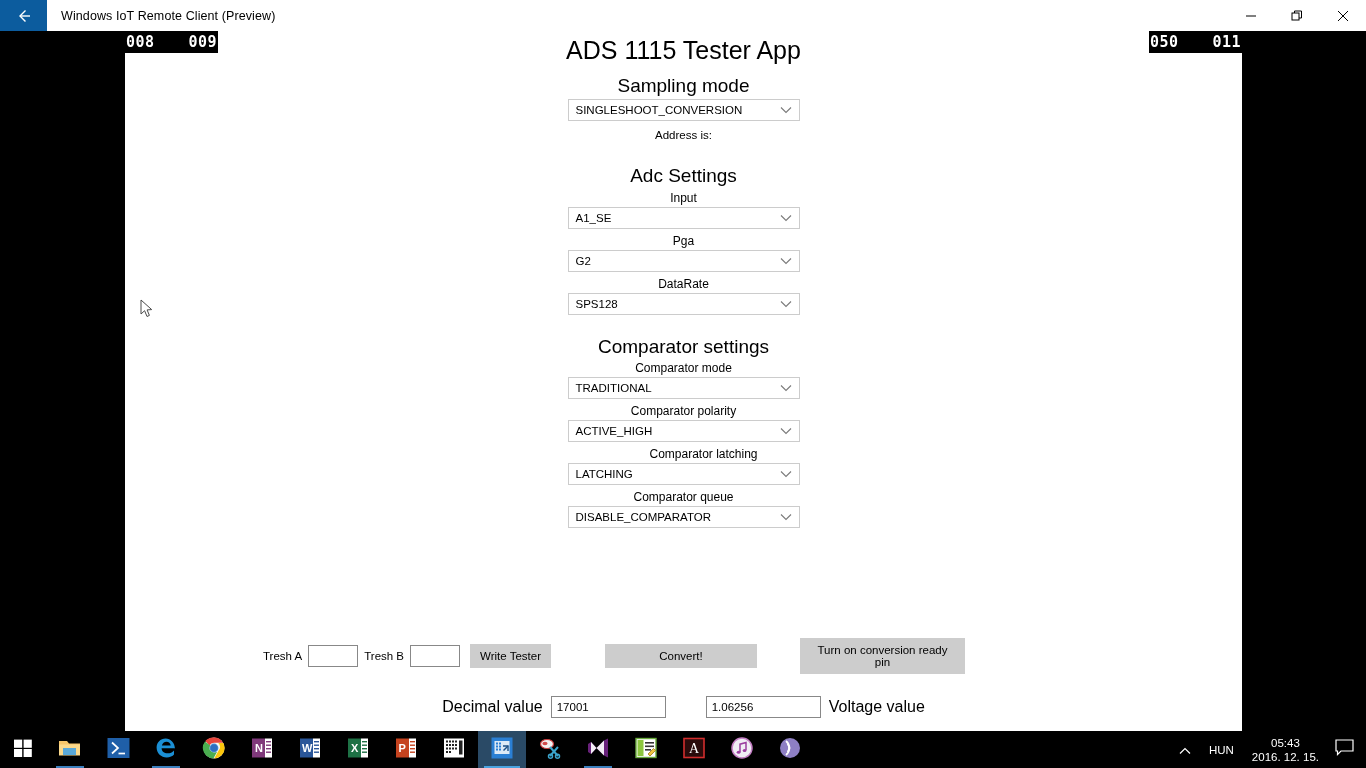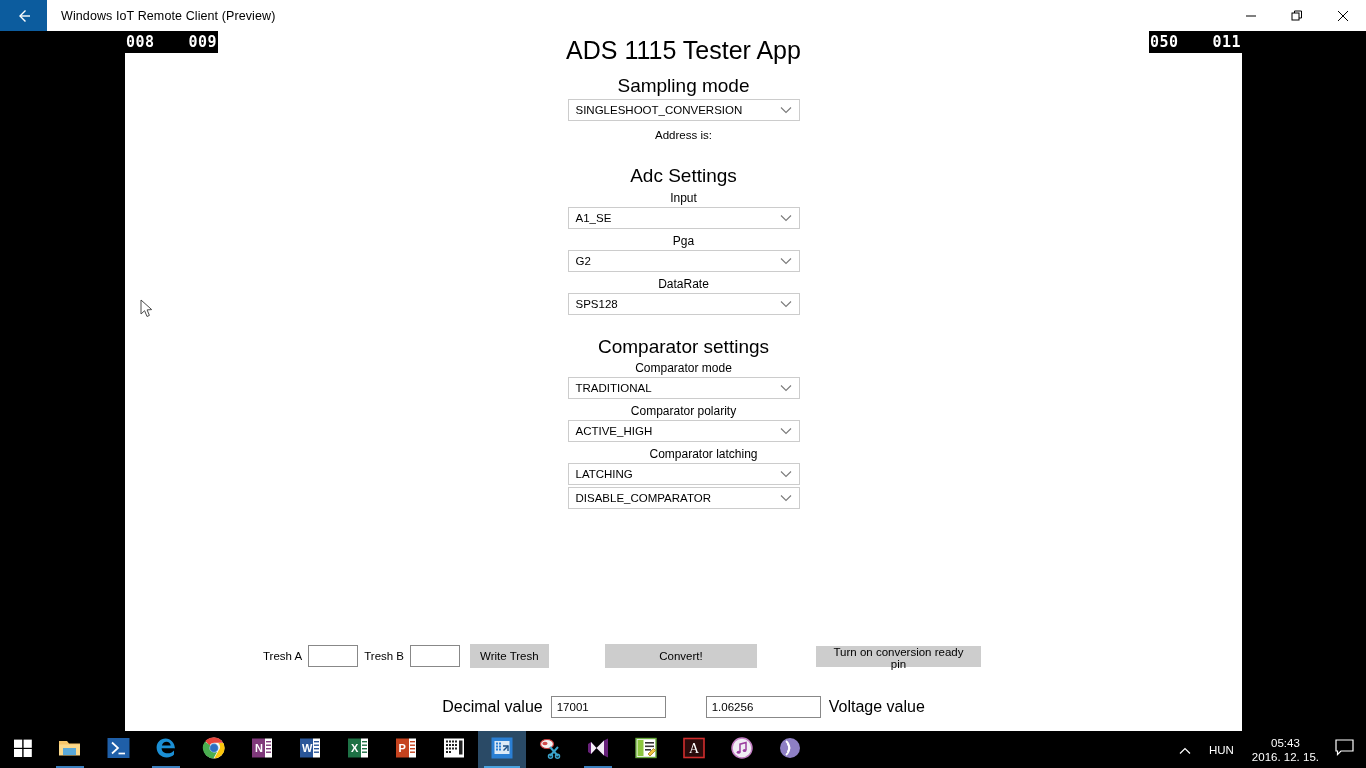--- a/index.html
+++ b/index.html
@@ -206,22 +206,21 @@
   #convert-button {
     position: absolute;
     left: 480px;
     width: 152px;
     height: 24px;
   }
   #ready-pin-button {
     position: absolute;
     left: 675px;
     width: 165px;
-    height: 21px;
-    margin-left: 16px;
+    height: 36px;
   }
 
   #value-row {
     position: absolute;
     left: 0;
     top: 665px;
     width: 1117px;
     display: flex;
     align-items: center;
     justify-content: center;
@@ -453,37 +452,38 @@
         <div class="field-label" style="margin-top:5px;padding-left:40px;">Comparator latching</div>
         <div class="combo">
           <span class="combo-value">LATCHING</span>
           <span class="combo-chevron">
             <svg width="12" height="8" viewBox="0 0 12 8">
                 <polyline points="1,1.5 6,6.5 11,1.5" fill="none" stroke="#7a7a7a" stroke-width="1.1"></polyline>
               </svg>
           </span>
         </div>
 
+        <div class="field-label" style="margin-top:5px;">Comparator queue</div>
         <div class="combo">
           <span class="combo-value">DISABLE_COMPARATOR</span>
           <span class="combo-chevron">
             <svg width="12" height="8" viewBox="0 0 12 8">
                 <polyline points="1,1.5 6,6.5 11,1.5" fill="none" stroke="#7a7a7a" stroke-width="1.1"></polyline>
               </svg>
           </span>
         </div>
       </div>
 
       <div id="bottom-row">
         <div id="tresh-group">
           <span class="small-label">Tresh A</span>
           <input class="tresh-input" type="text" value="" style="">
           <span class="small-label">Tresh B</span>
           <input class="tresh-input" type="text" value="" style="">
-          <button id="write-tresh-button" class="btn">Write Tresh</button>
+          <button id="write-tresh-button" class="btn">Write Tester</button>
         </div>
         <button id="convert-button" class="btn">Convert!</button>
         <button id="ready-pin-button" class="btn">Turn on conversion ready pin</button>
       </div>
 
       <div id="value-row">
         <span class="value-label">Decimal value</span>
         <input id="decimal-value-input" class="value-input" type="text" value="17001" style="">
         <input id="voltage-value-input" class="value-input" type="text" value="1.06256" style="">
         <span id="voltage-value-label" class="value-label">Voltage value</span>

